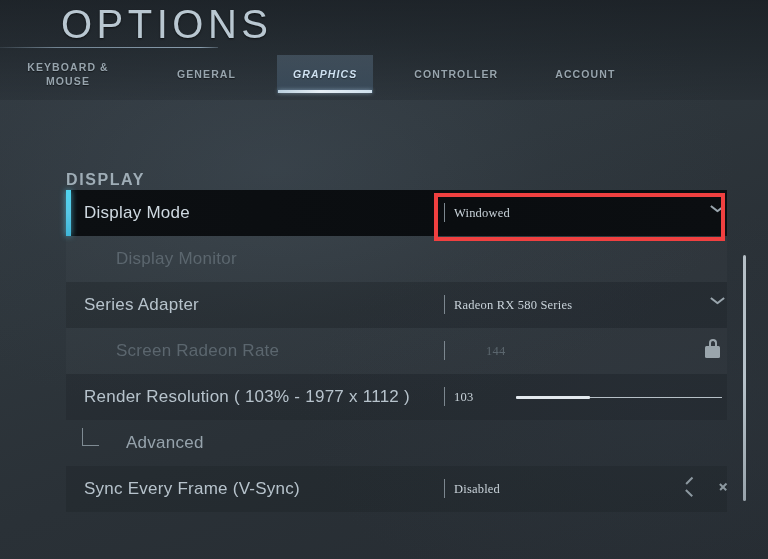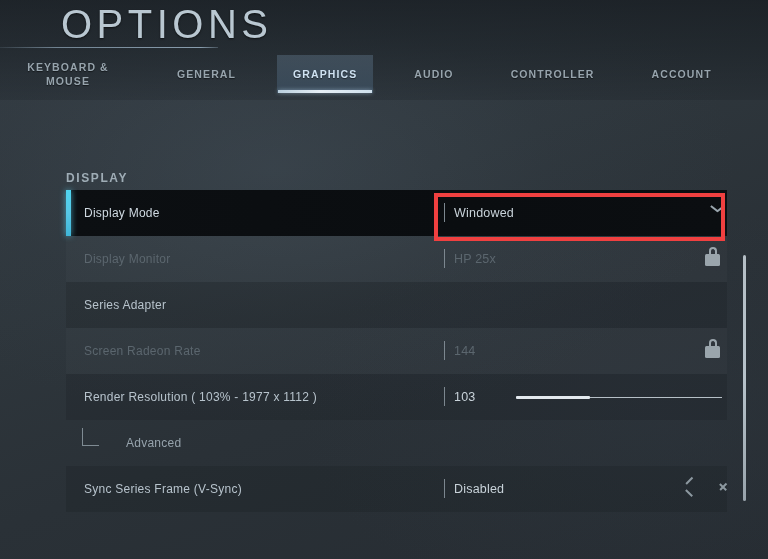--- a/index.html
+++ b/index.html
@@ -72,20 +72,21 @@
     color: #97a4ad;
     padding: 0 16px;
     height: 38px;
     cursor: pointer;
     text-shadow: 0 1px 1px rgba(0,0,0,0.5);
   }
   .tab .tab-text { line-height: 13px; }
   .tab.active {
     color: #cfe2f2;
     background: linear-gradient(180deg, rgba(88,108,126,0.50) 0%, rgba(70,90,108,0.62) 55%, rgba(60,80,98,0.72) 100%);
+    font-style: italic;
   }
   .tab.active::after {
     content: "";
     position: absolute;
     left: 1px; right: 1px;
     bottom: 0;
     height: 3px;
     background: linear-gradient(90deg, #b9cedd 0%, #e6eef5 45%, #cfe0ec 100%);
     box-shadow: 0 0 4px rgba(190,220,245,0.55);
   }
@@ -97,21 +98,21 @@
     position: absolute;
     left: 0;
     top: 100px;
     width: 768px;
     height: 459px;
   }
   #section-label {
     position: absolute;
     left: 66px;
     top: 71px;
-    font-size: 12px;
+    font-size: 16px;
     font-weight: bold;
     letter-spacing: 1.6px;
     color: #9fadb6;
   }
 
   #rows {
     position: absolute;
     left: 66px;
     top: 90px;
     width: 661px;
@@ -123,33 +124,33 @@
     align-items: center;
     box-sizing: border-box;
   }
   .row.alt { background: rgba(255,255,255,0.022); }
   .row.shade { background: rgba(0,0,0,0.10); }
   .row.selected {
     background: linear-gradient(90deg, #0c0f12 0%, #0a0d10 60%, #0b0e11 100%);
   }
   .row.selected .row-label { color: #cfd9e1; }
   .row.disabled .row-label,
-  .row.disabled .row-value { color: #5b666e; }
+  .row.disabled .row-value { color: #5b666e; margin-left: 32px; }
   .sel-bar {
     position: absolute;
     left: 0; top: 0;
     width: 5px;
     height: 100%;
     background: linear-gradient(180deg, #4fd5f0 0%, #57c8e6 50%, #3fb6d8 100%);
     box-shadow: 0 0 6px rgba(90,210,240,0.7);
   }
   .row-label {
     position: absolute;
     left: 18px;
-    font-size: 12px;
+    font-size: 17px;
     color: #b7c3cc;
     letter-spacing: 0.25px;
     white-space: nowrap;
   }
   .row.sub .row-label { left: 60px; color: #96a3ac; }
   .sub-bracket {
     position: absolute;
     left: 16px;
     top: 8px;
     width: 16px;
@@ -157,20 +158,21 @@
     border-left: 1px solid #7f8b93;
     border-bottom: 1px solid #7f8b93;
   }
   .value-wrap {
     position: absolute;
     left: 378px;
     width: 294px;
     height: 24px;
     display: flex;
     align-items: center;
+    font-family: Liberation Serif, serif;
   }
   .value-div {
     position: absolute;
     left: 0;
     top: 2px;
     width: 1px;
     height: 19px;
     background: #7c878f;
   }
   .row-value {
@@ -286,23 +288,20 @@
           <div class="tab-text">MOUSE</div>
         </div>
       </div>
       <div class="tab">
         <span class="tab-text">GENERAL</span>
       </div>
       <div class="tab active">
         <span class="tab-text">GRAPHICS</span>
       </div>
       <div class="tab">
-        <span class="tab-text">AUDIO</span>
-      </div>
-      <div class="tab">
         <span class="tab-text">CONTROLLER</span>
       </div>
       <div class="tab">
         <span class="tab-text">ACCOUNT</span>
       </div>
     </div>
   </div>
 
   <div id="content">
     <div id="section-label">DISPLAY</div>
@@ -314,32 +313,29 @@
         <div class="row-label">Display Mode</div>
         <div class="value-wrap">
           <div class="value-div"></div>
           <div class="row-value">Windowed</div>
           <div class="chev-down"></div>
         </div>
       </div>
 
       <div class="row alt disabled">
         <div class="row-label">Display Monitor</div>
-        <div class="value-wrap">
-          <div class="value-div"></div>
-          <div class="row-value">HP 25x</div>
-          <div class="lock">
-            <div class="shackle"></div>
-            <div class="body"></div>
-          </div>
-        </div>
       </div>
 
       <div class="row shade">
         <div class="row-label">Series Adapter</div>
+        <div class="value-wrap">
+          <div class="value-div"></div>
+          <div class="row-value">Radeon RX 580 Series</div>
+          <div class="chev-down"></div>
+        </div>
       </div>
 
       <div class="row alt disabled">
         <div class="row-label">Screen Radeon Rate</div>
         <div class="value-wrap">
           <div class="value-div"></div>
           <div class="row-value">144</div>
           <div class="lock">
             <div class="shackle"></div>
             <div class="body"></div>
@@ -359,21 +355,21 @@
         </div>
       </div>
 
       <div class="row sub">
         <div class="sub-bracket"></div>
         <div class="row-label">Advanced</div>
       </div>
 
 
       <div class="row shade">
-        <div class="row-label">Sync Series Frame (V-Sync)</div>
+        <div class="row-label">Sync Every Frame (V-Sync)</div>
         <div class="value-wrap">
           <div class="value-div"></div>
           <div class="row-value">Disabled</div>
           <div class="arrows">
             <div class="arr left"></div>
             <div class="arr right"></div>
           </div>
         </div>
       </div>
 

